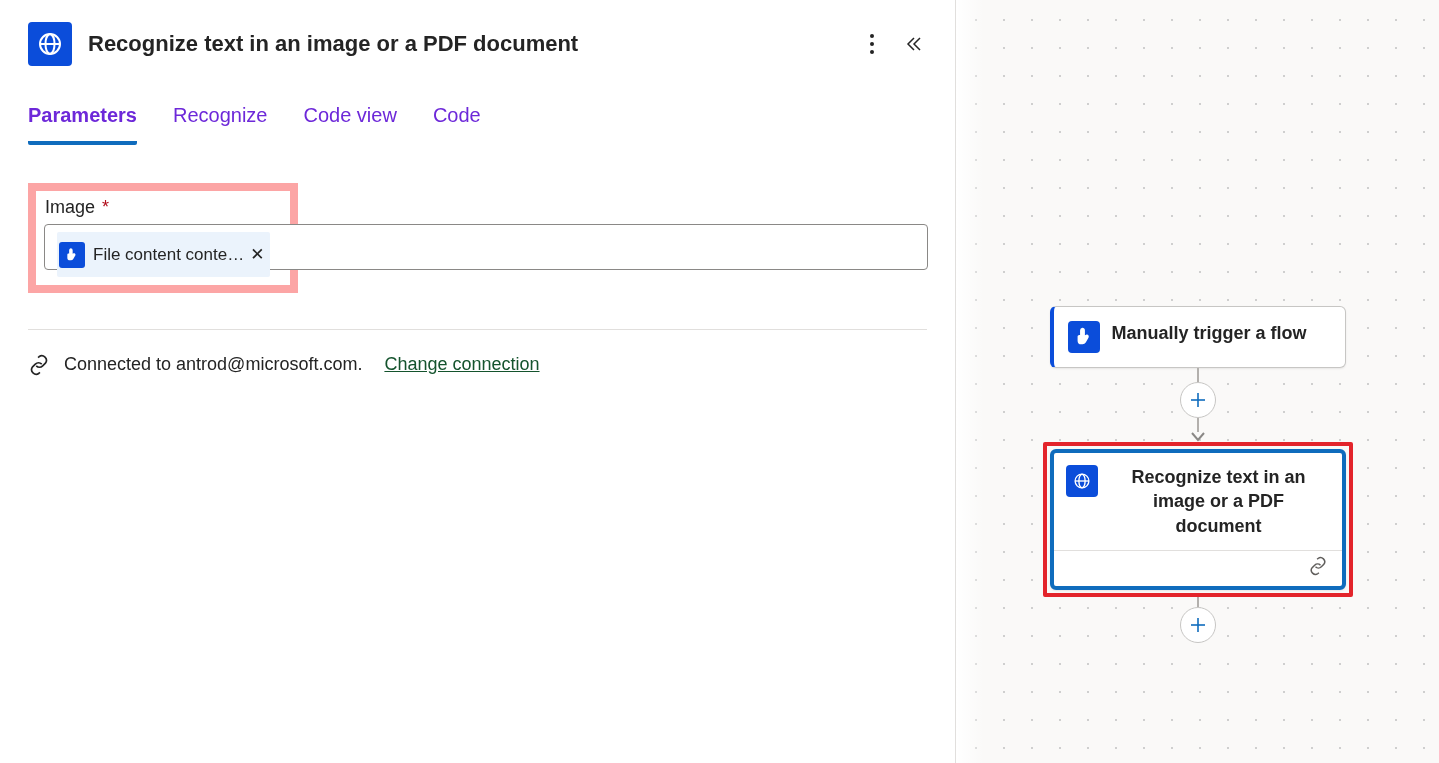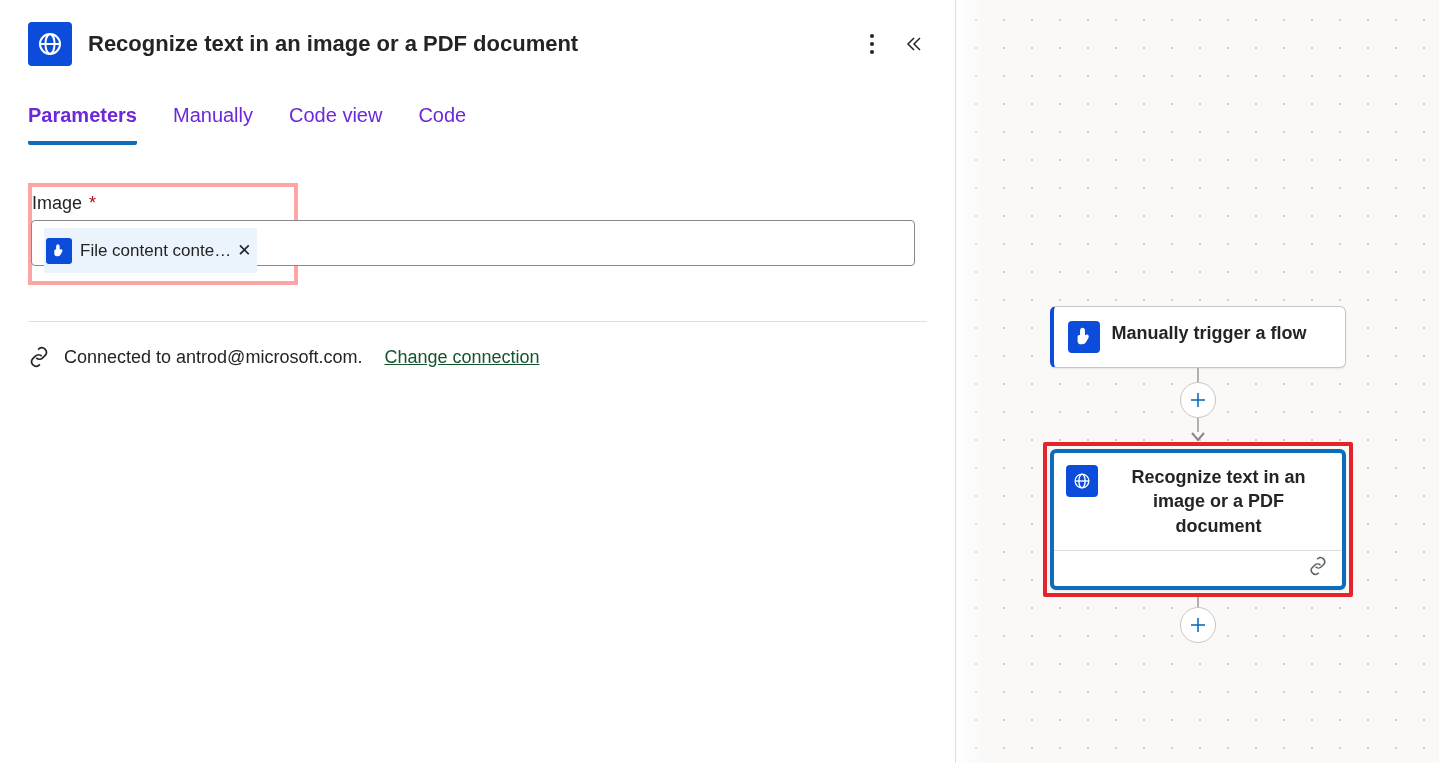--- a/index.html
+++ b/index.html
@@ -60,22 +60,22 @@
     font-weight: 600;
     border-bottom: 4px solid #0f6cbd;
     border-radius: 0 0 2px 2px;
   }
 
   
   .body { padding: 38px 28px 0 28px; }
 
   .highlight-box {
     position: relative;
-    border: 4px solid #fca5a5;
-    padding: 6px 8px 8px 0;
+    border: 8px solid #fca5a5;
+    padding: 6px 8px 8px 9px;
     width: 270px;
     margin-bottom: 0;
   }
   .field-label {
     font-size: 18px;
     color: #242424;
     margin-bottom: 6px;
   }
   .field-label .req { color: #b10e1c; margin-left: 2px; }
 
@@ -122,21 +122,21 @@
   }
 
   .divider {
     margin: 36px 28px 0 28px;
     border: none;
     border-top: 1px solid #e1dfdd;
   }
 
   .conn-row {
     display: flex;
-    align-items: center;
+    align-items: flex-start;
     gap: 14px;
     padding: 24px 28px 0 28px;
     font-size: 18px;
   }
   .conn-row .link-icon svg { width: 22px; height: 22px; display:block;}
   .conn-row .change-link { color: #14532d; margin-left: 8px; cursor: pointer; text-decoration: underline; }
 
   
   .canvas {
     flex: 1;
@@ -257,21 +257,21 @@
           <svg width="20" height="20" viewBox="0 0 20 20" fill="none" stroke="#242424" stroke-width="1.5">
             <path d="M11 4 L5 10 L11 16"></path>
               <path d="M17 4 L11 10 L17 16"></path>
           </svg>
         </div>
       </div>
     </div>
 
     <div class="tabs">
       <div class="tab active">Parameters</div>
-      <div class="tab">Manually</div>
+      <div class="tab">Recognize</div>
       <div class="tab">Code view</div>
       <div class="tab">Code</div>
     </div>
 
     <div class="body">
       <div class="highlight-box">
         <div class="field-label">
           <span>Image</span>
           <span class="req">*</span>
         </div>

